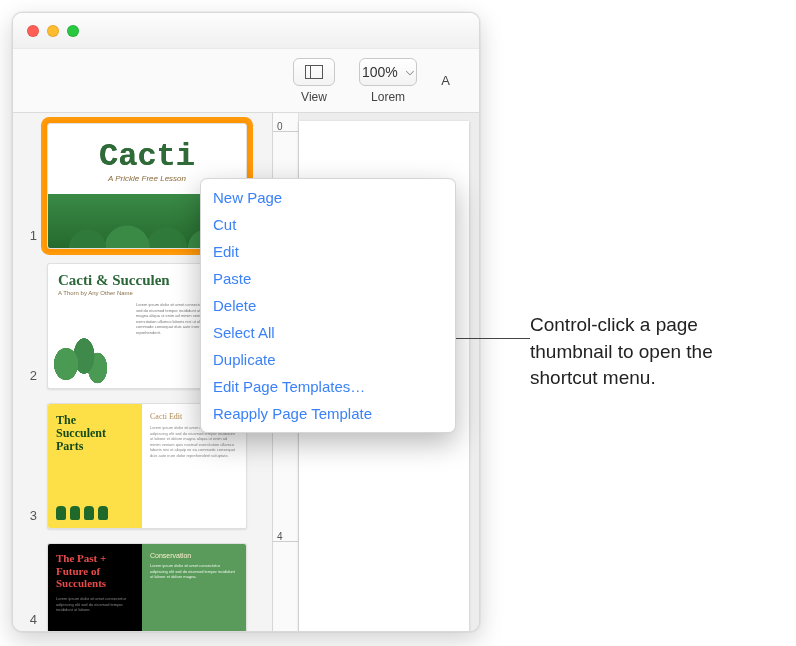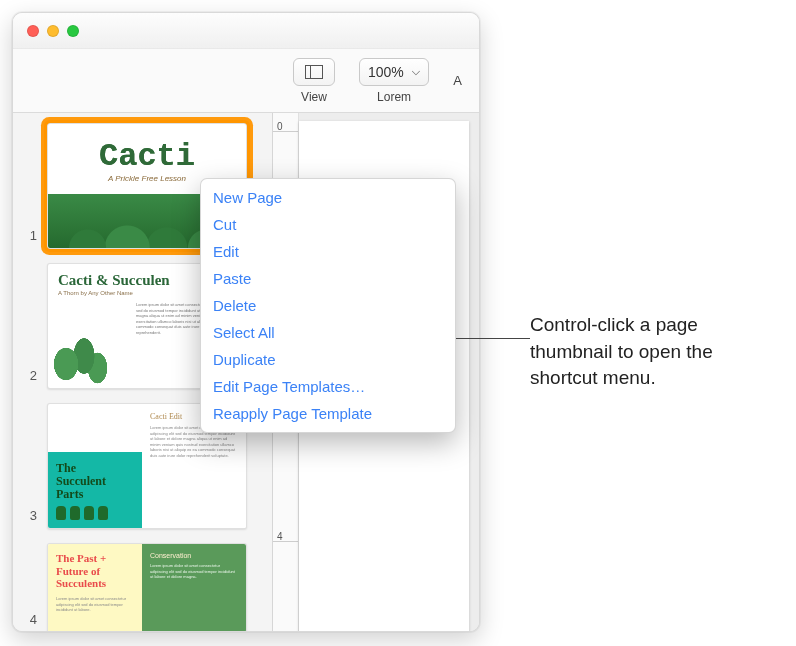--- a/index.html
+++ b/index.html
@@ -50,21 +50,21 @@
       width: 42px; height: 28px;
       border: 1px solid #c9c9c9;
       border-radius: 6px;
       background: linear-gradient(#ffffff,#f3f3f3);
       display: flex; align-items: center; justify-content: center;
     }
     .tool-icon svg { width: 18px; height: 14px; }
     .tool-label { font-size: 12px; color: #444; }
     .zoom-box {
       height: 28px;
-      padding: 0 8px;
+      padding: 0 2px;
       border: 1px solid #c9c9c9;
       border-radius: 6px;
       background: linear-gradient(#ffffff,#f3f3f3);
       display: flex; align-items: center; gap: 8px;
       font-size: 14px; color: #333;
     }
     .chev { font-size: 11px; color: #666; }
     .content-area {
       position: absolute;
       left: 0; top: 100px; right: 0; bottom: 0;
@@ -133,29 +133,29 @@
     .t2-title { position: absolute; top: 8px; left: 10px; font-family: Georgia, serif; font-weight: bold; font-size: 15px; color: #2a6638; }
     .t2-sub { position: absolute; top: 26px; left: 10px; font-size: 6px; color: #8a704a; }
     .t2-text { position: absolute; top: 38px; left: 88px; right: 8px; font-size: 4px; color: #777; line-height: 1.4;}
     .t2-plant { position: absolute; left: 0; bottom: 0; width: 90px; height: 80px;
       background:
         radial-gradient(ellipse 30px 40px at 20% 70%, #4a9a54 40%, transparent 41%),
         radial-gradient(ellipse 26px 44px at 40% 60%, #3f8a4a 40%, transparent 41%),
         radial-gradient(ellipse 24px 38px at 55% 75%, #4a9a54 40%, transparent 41%);
     }
     
-    .t3-left { position: absolute; left: 0; top: 0; bottom: 0; width: 96px; background: #14b8a6; margin-top: 48px; }
+    .t3-left { position: absolute; left: 0; top: 0; bottom: 0; width: 96px; background: #fde047; }
     .t3-title { position: absolute; top: 10px; left: 8px; font-family: Georgia, serif; font-weight: bold; font-size: 12px; color: #134a1a; line-height: 1.1;}
     .t3-icons { position: absolute; bottom: 8px; left: 8px; display: flex; gap: 4px; }
     .t3-icon { width: 10px; height: 14px; background: #1f6a2b; border-radius: 4px 4px 2px 2px; }
     .t3-right { position: absolute; right: 0; top: 0; bottom: 0; width: 104px; background: #fff; padding: 8px;}
     .t3-rtitle { font-size: 8px; color: #b08a50; font-family: Georgia, serif;}
     .t3-rbody { font-size: 4px; color: #888; margin-top: 4px; line-height: 1.4;}
     
-    .t4-left { position: absolute; left: 0; top: 0; bottom: 0; width: 96px; background: #fef9c3; padding: 8px;}
+    .t4-left { position: absolute; left: 0; top: 0; bottom: 0; width: 96px; background: #000000; padding: 8px;}
     .t4-title { font-family: Georgia, serif; font-weight: bold; font-size: 11px; color: #e94b4b; line-height: 1.15;}
     .t4-body { font-size: 4px; color: #888; margin-top: 6px; line-height: 1.4;}
     .t4-right { position: absolute; right: 0; top: 0; bottom: 0; width: 104px; background: #5a9a5a; padding: 8px;}
     .t4-rtitle { font-size: 7px; color: #fff0d0;}
     .t4-rbody { font-size: 4px; color: #eaf6ea; margin-top: 4px; line-height: 1.4;}
     .context-menu {
       position: absolute;
       left: 200px; top: 178px;
       width: 256px;
       background: #ffffff;

